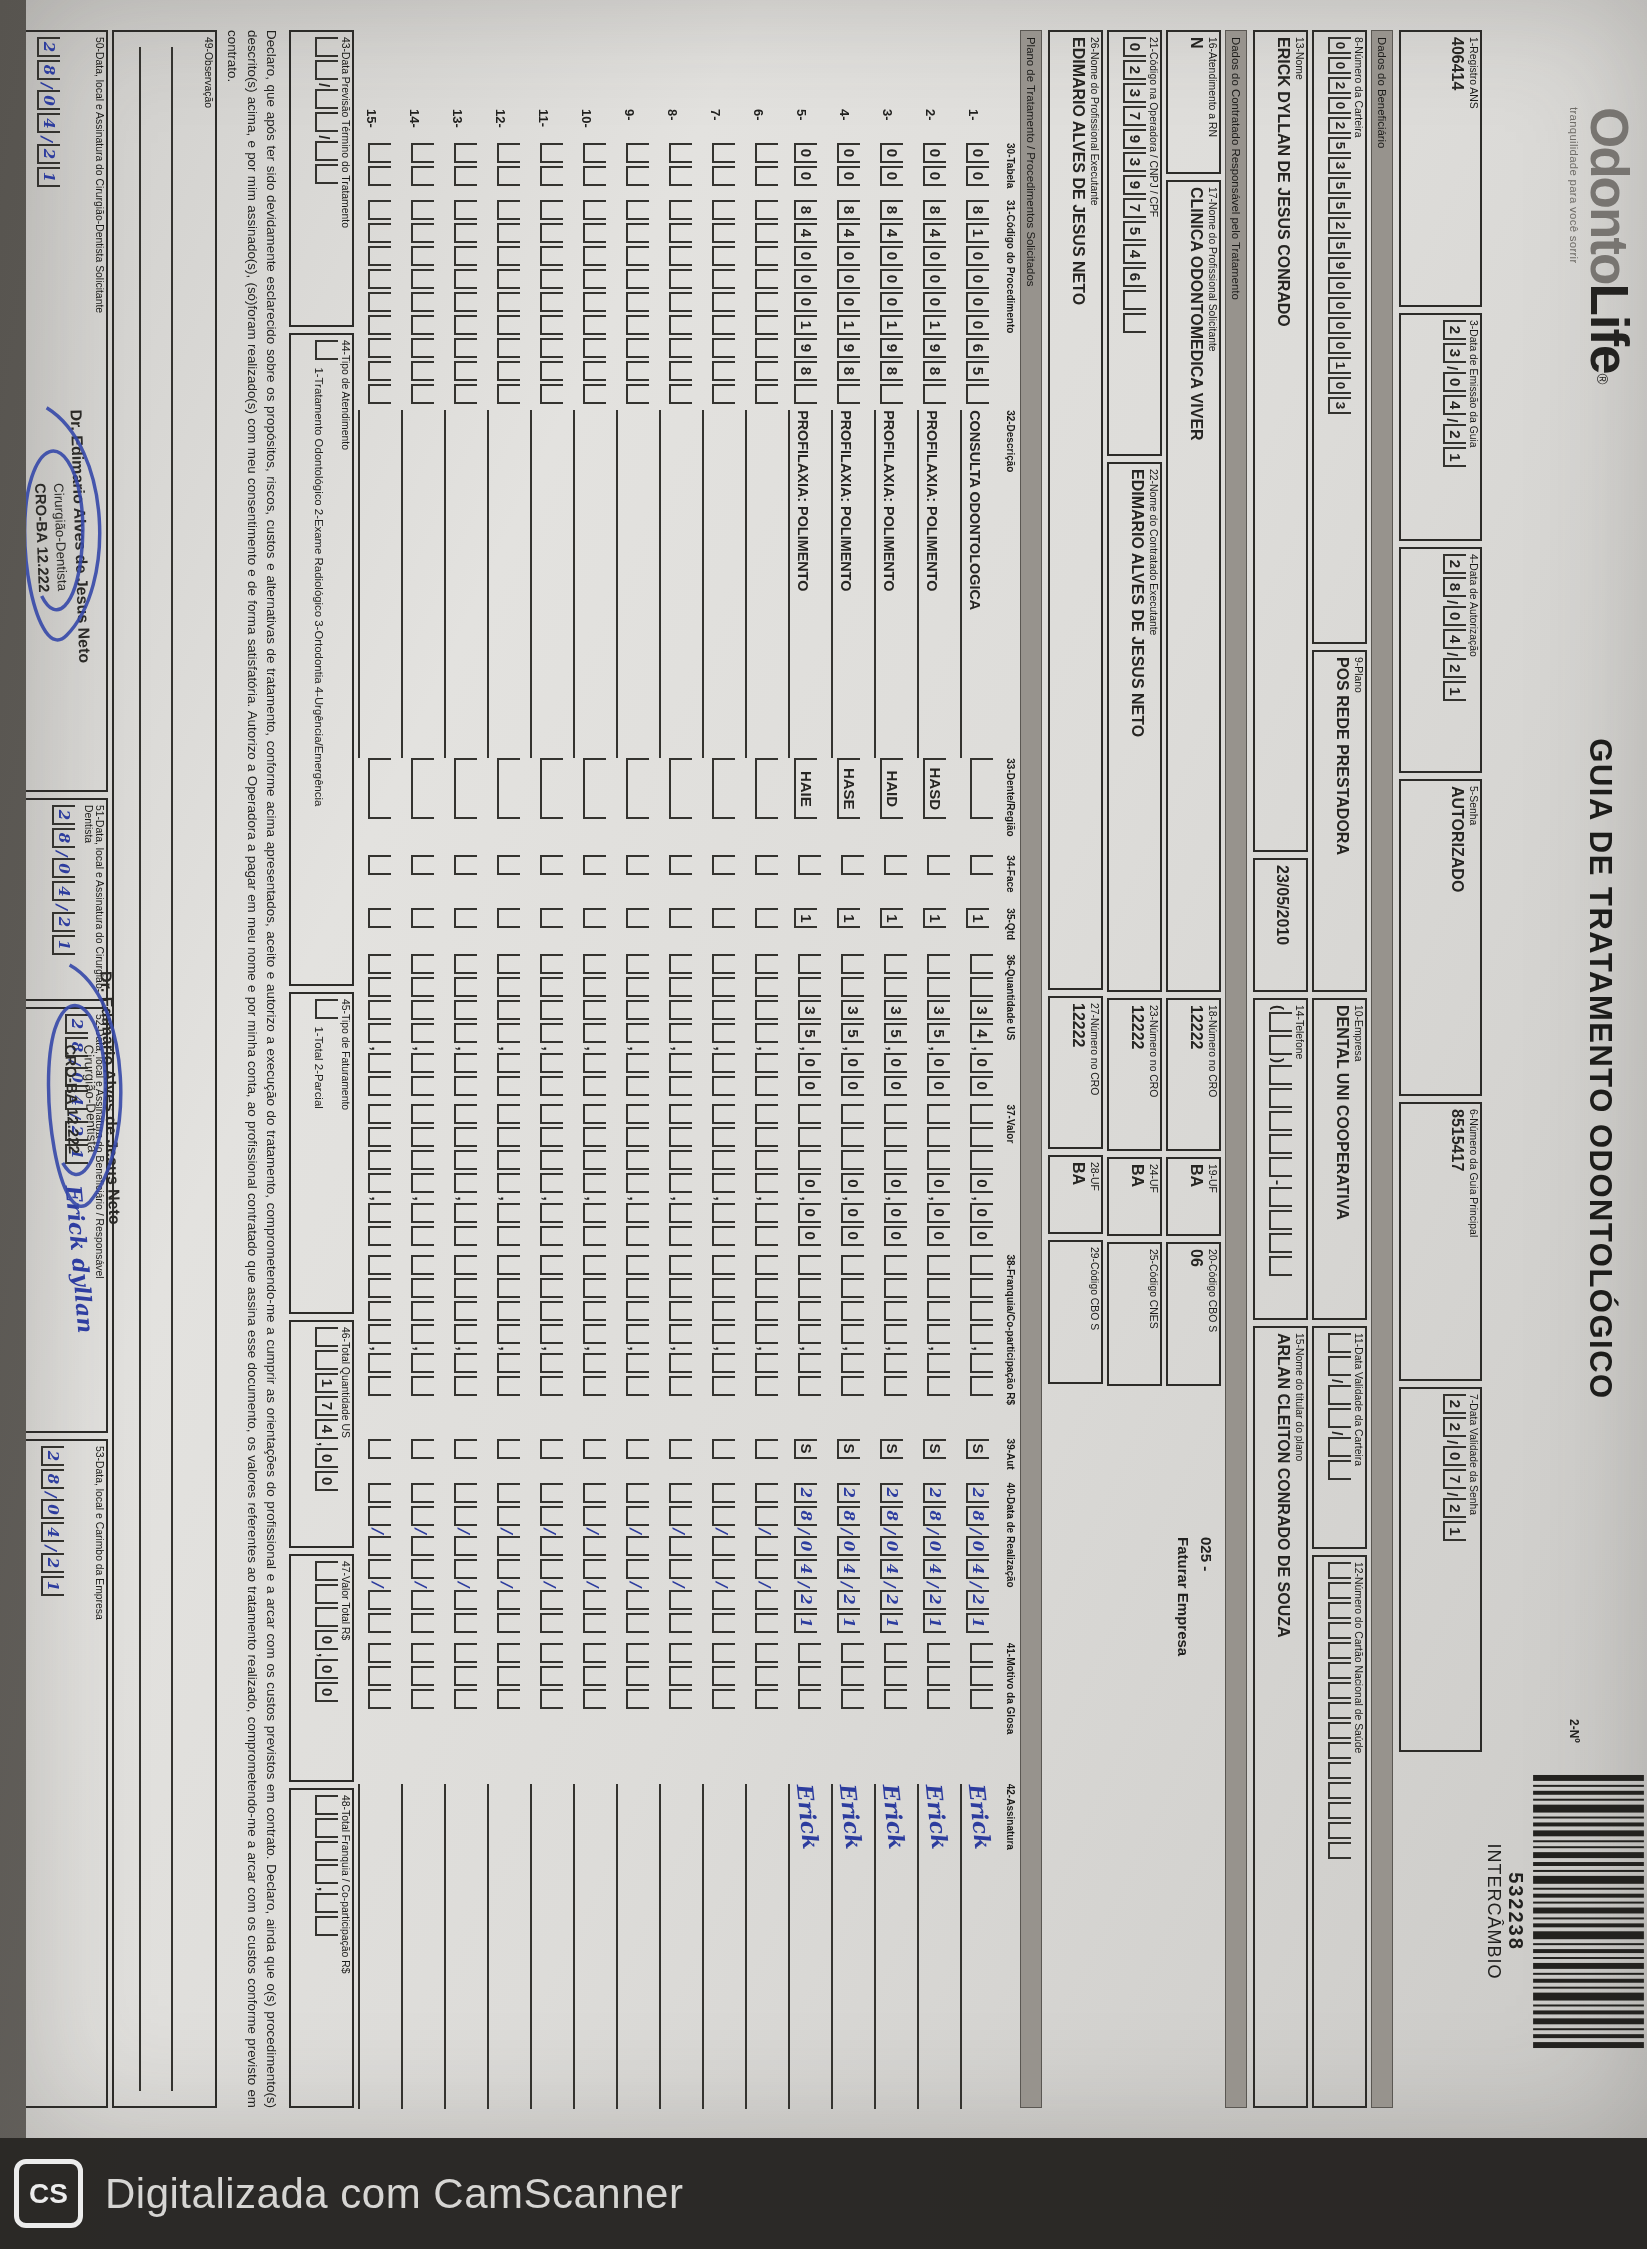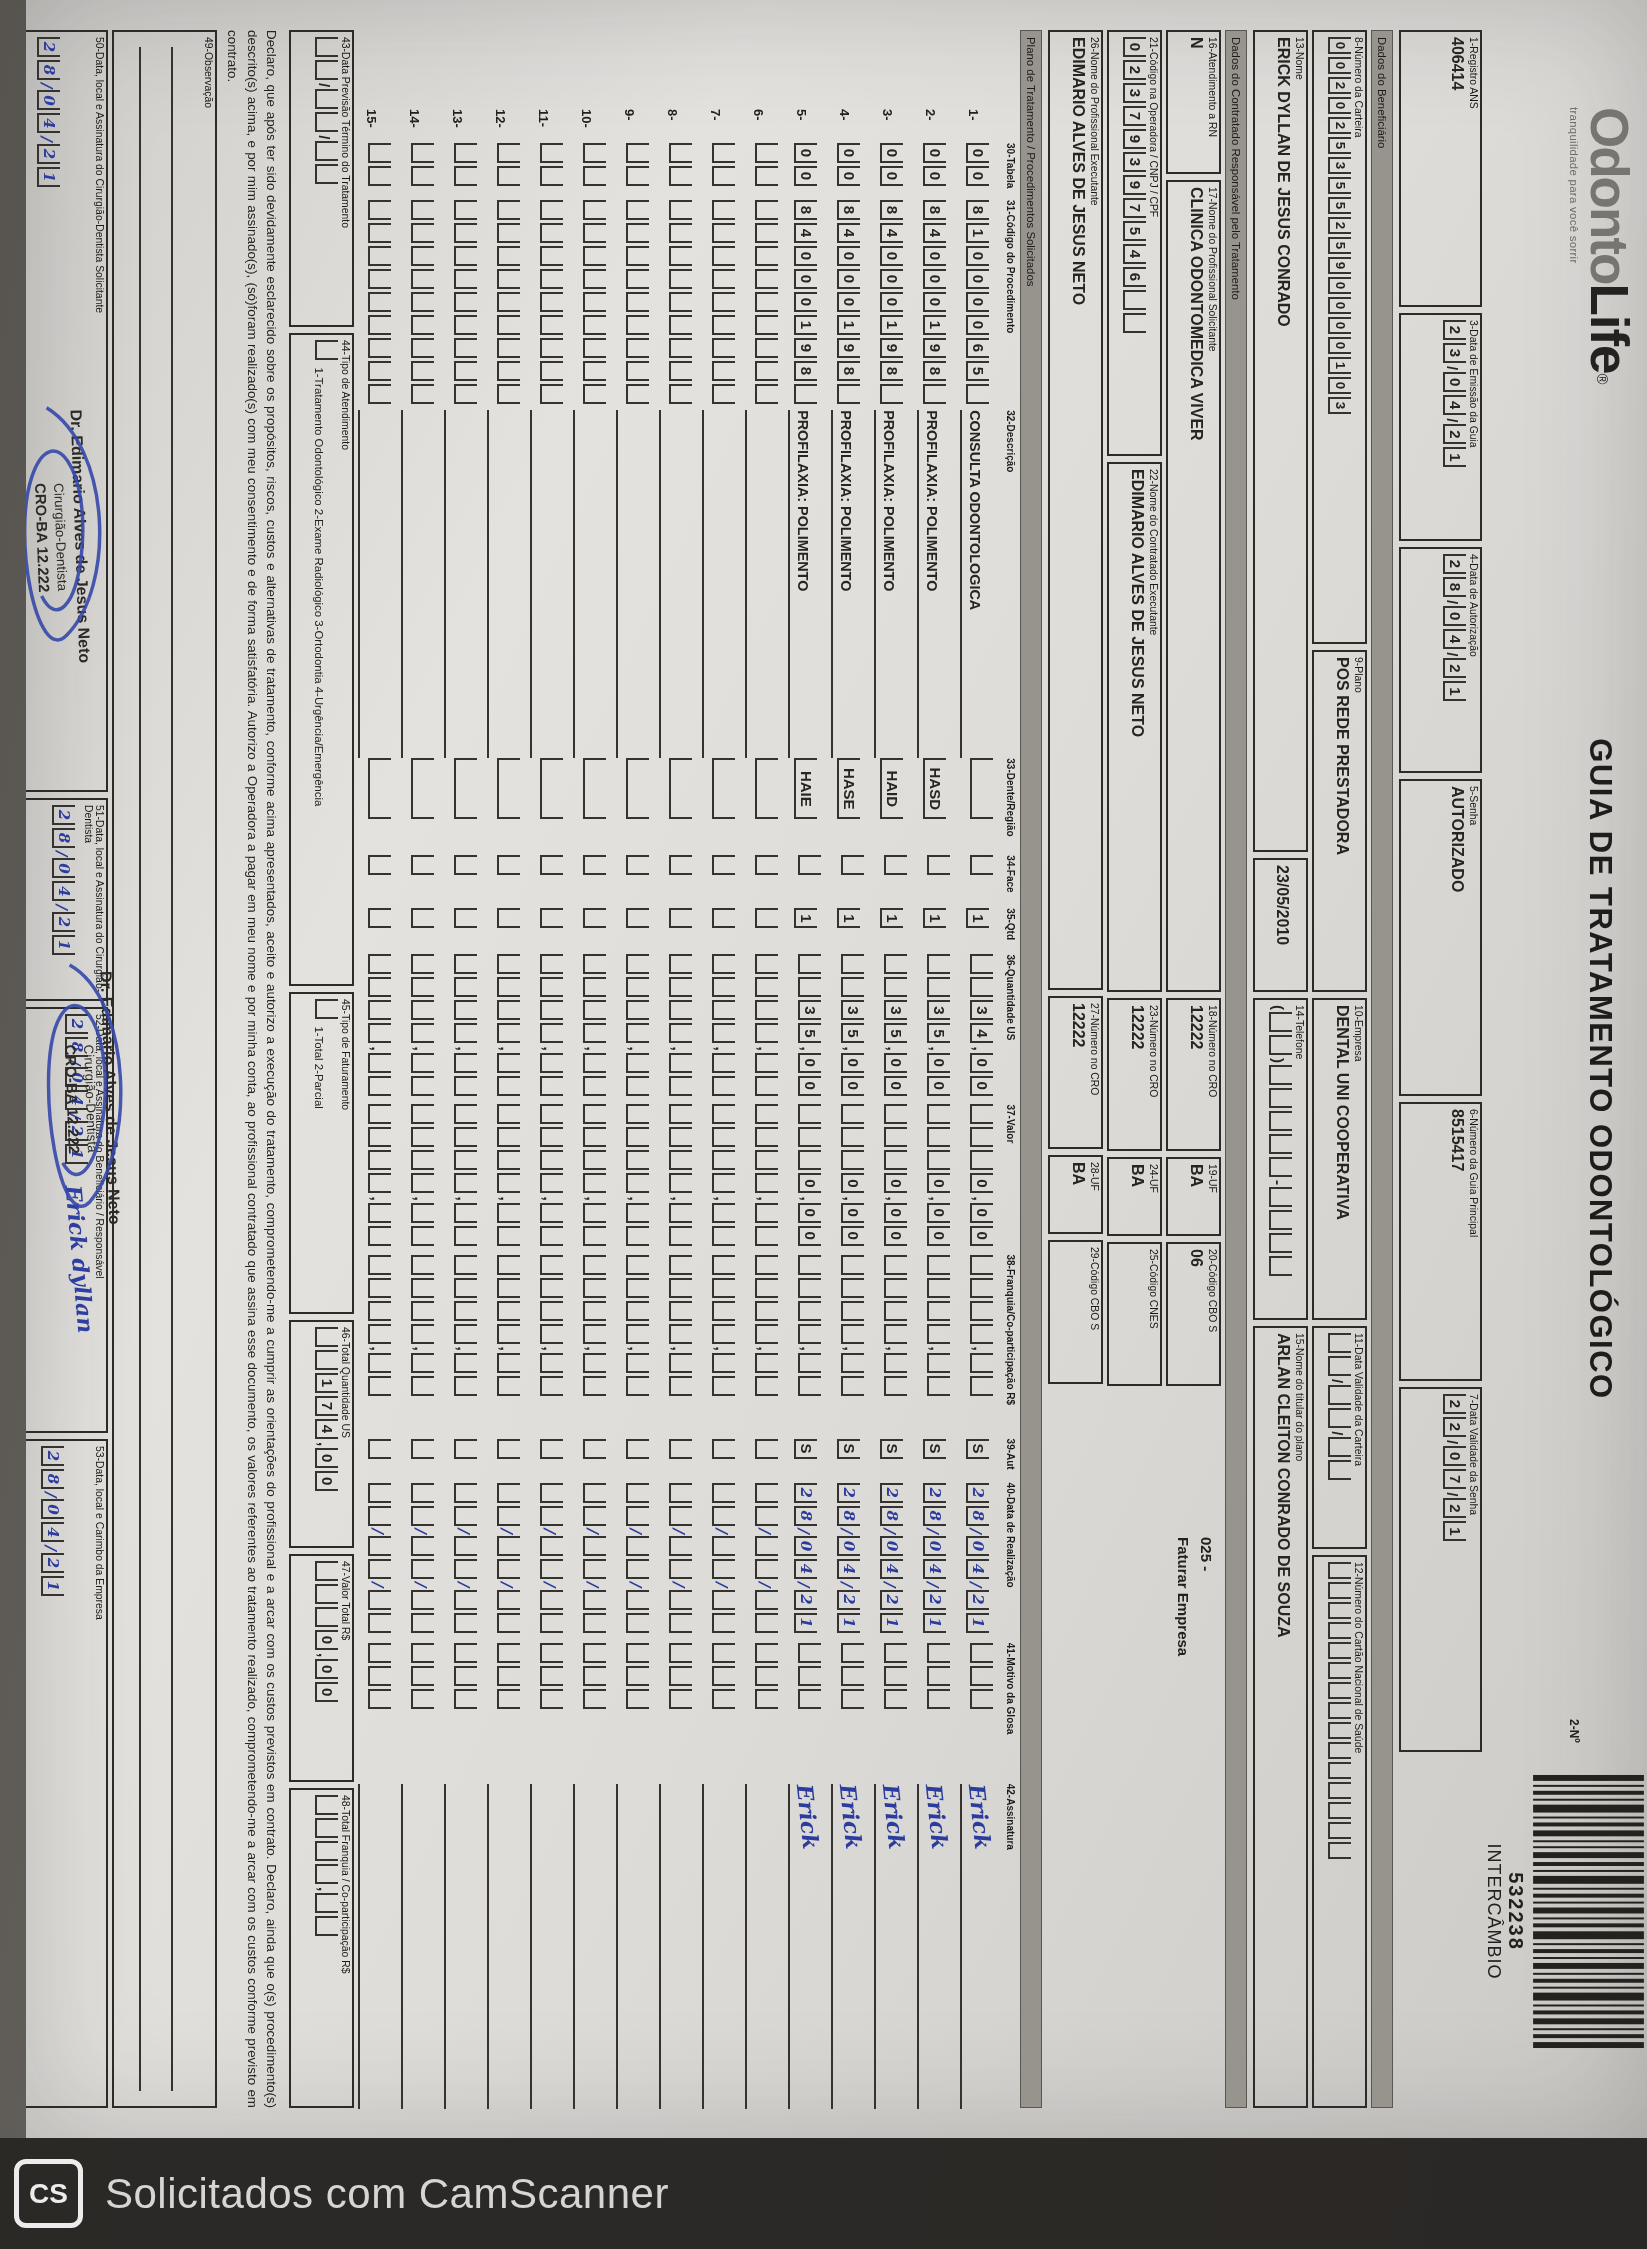--- a/index.html
+++ b/index.html
@@ -1634,16 +1634,16 @@
               <span class="cell">1</span>
             </div>
         </div>
       </div>
 
     </div>
   </div>
 
   <div class="csbar">
     <div class="cslogo">CS</div>
-    <div class="cstext">Solicitados com CamScanner</div>
+    <div class="cstext">Digitalizada com CamScanner</div>
   </div>
 </div>
 
 
 </body></html>

